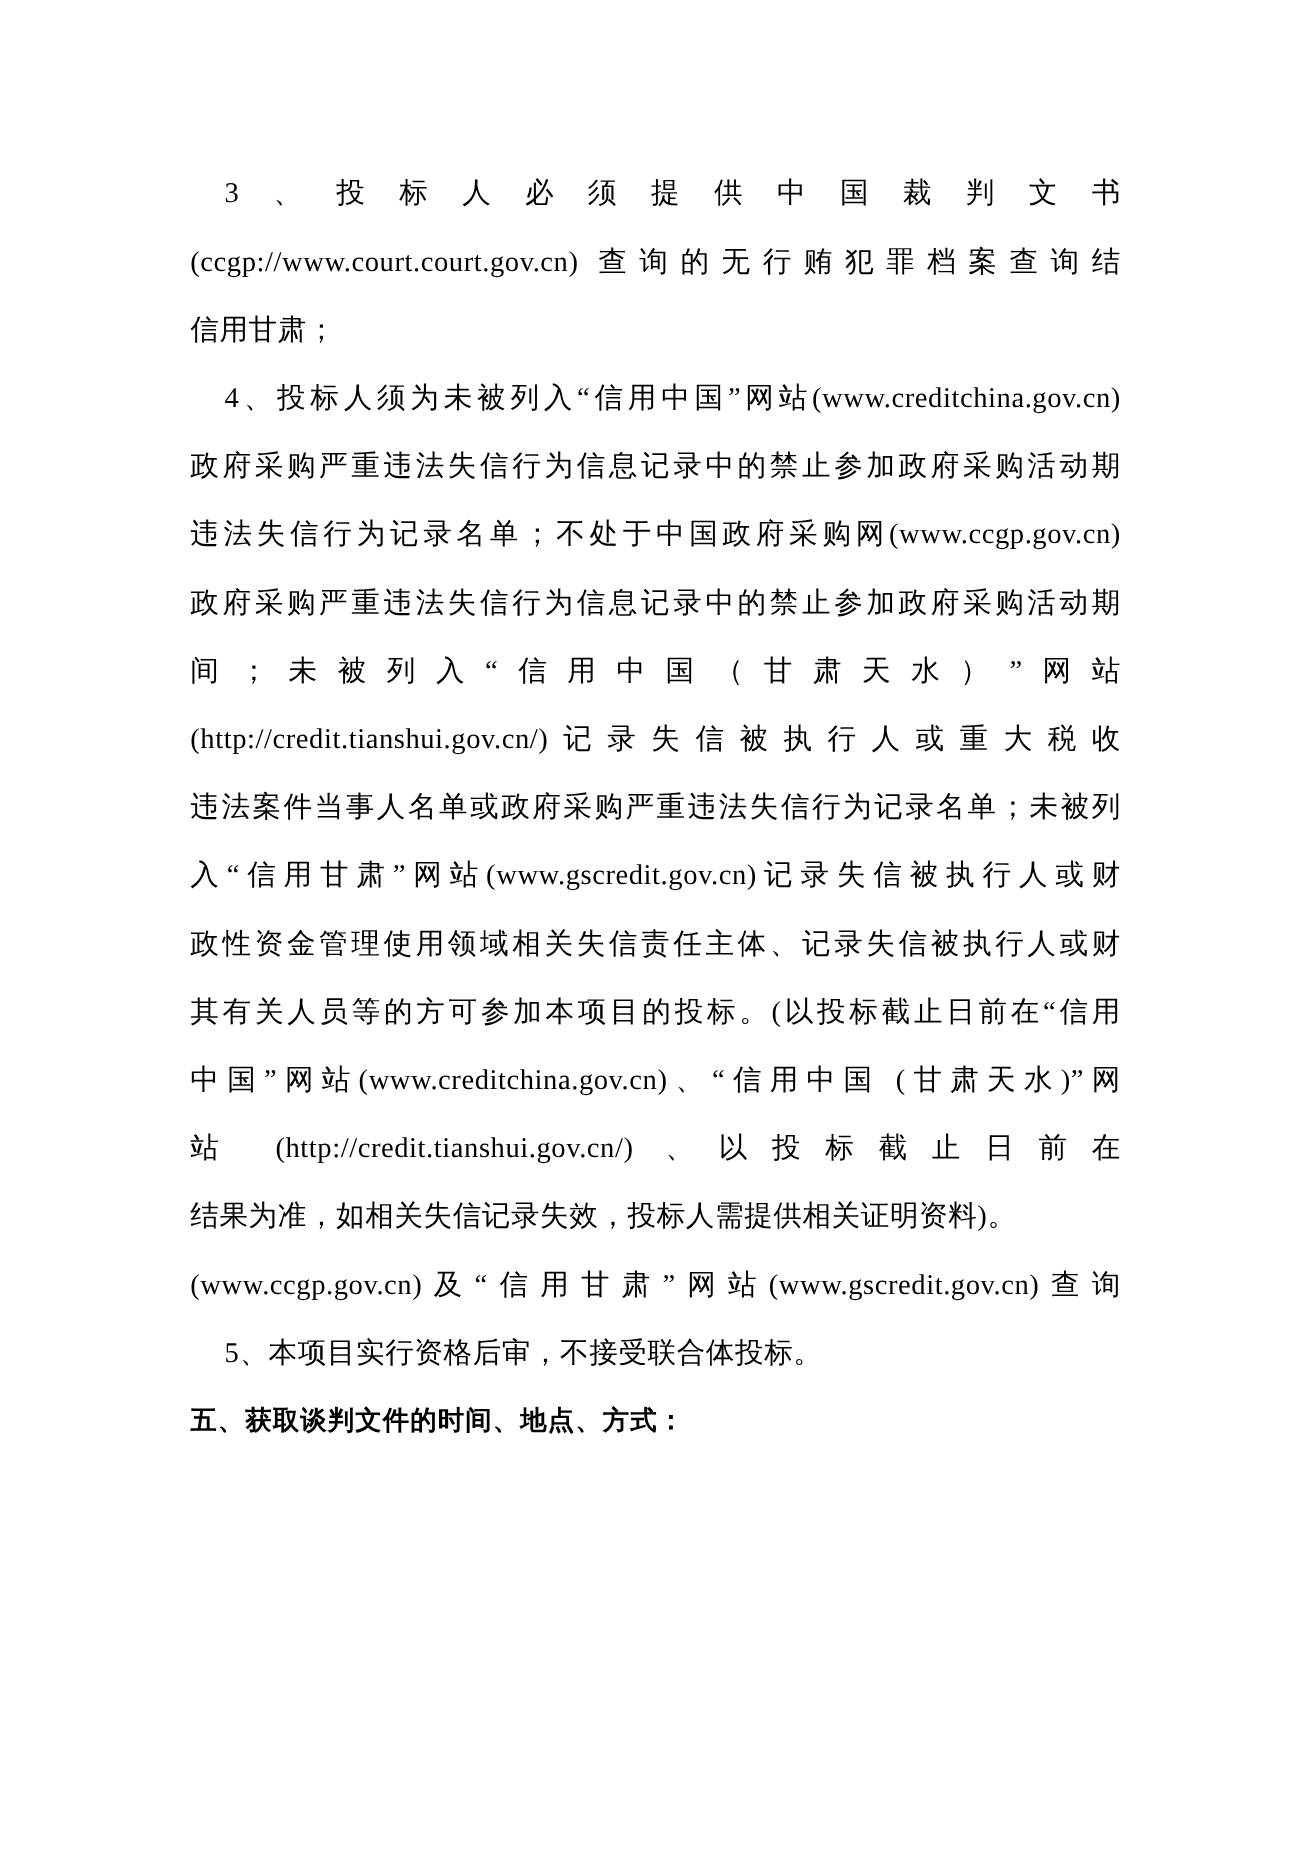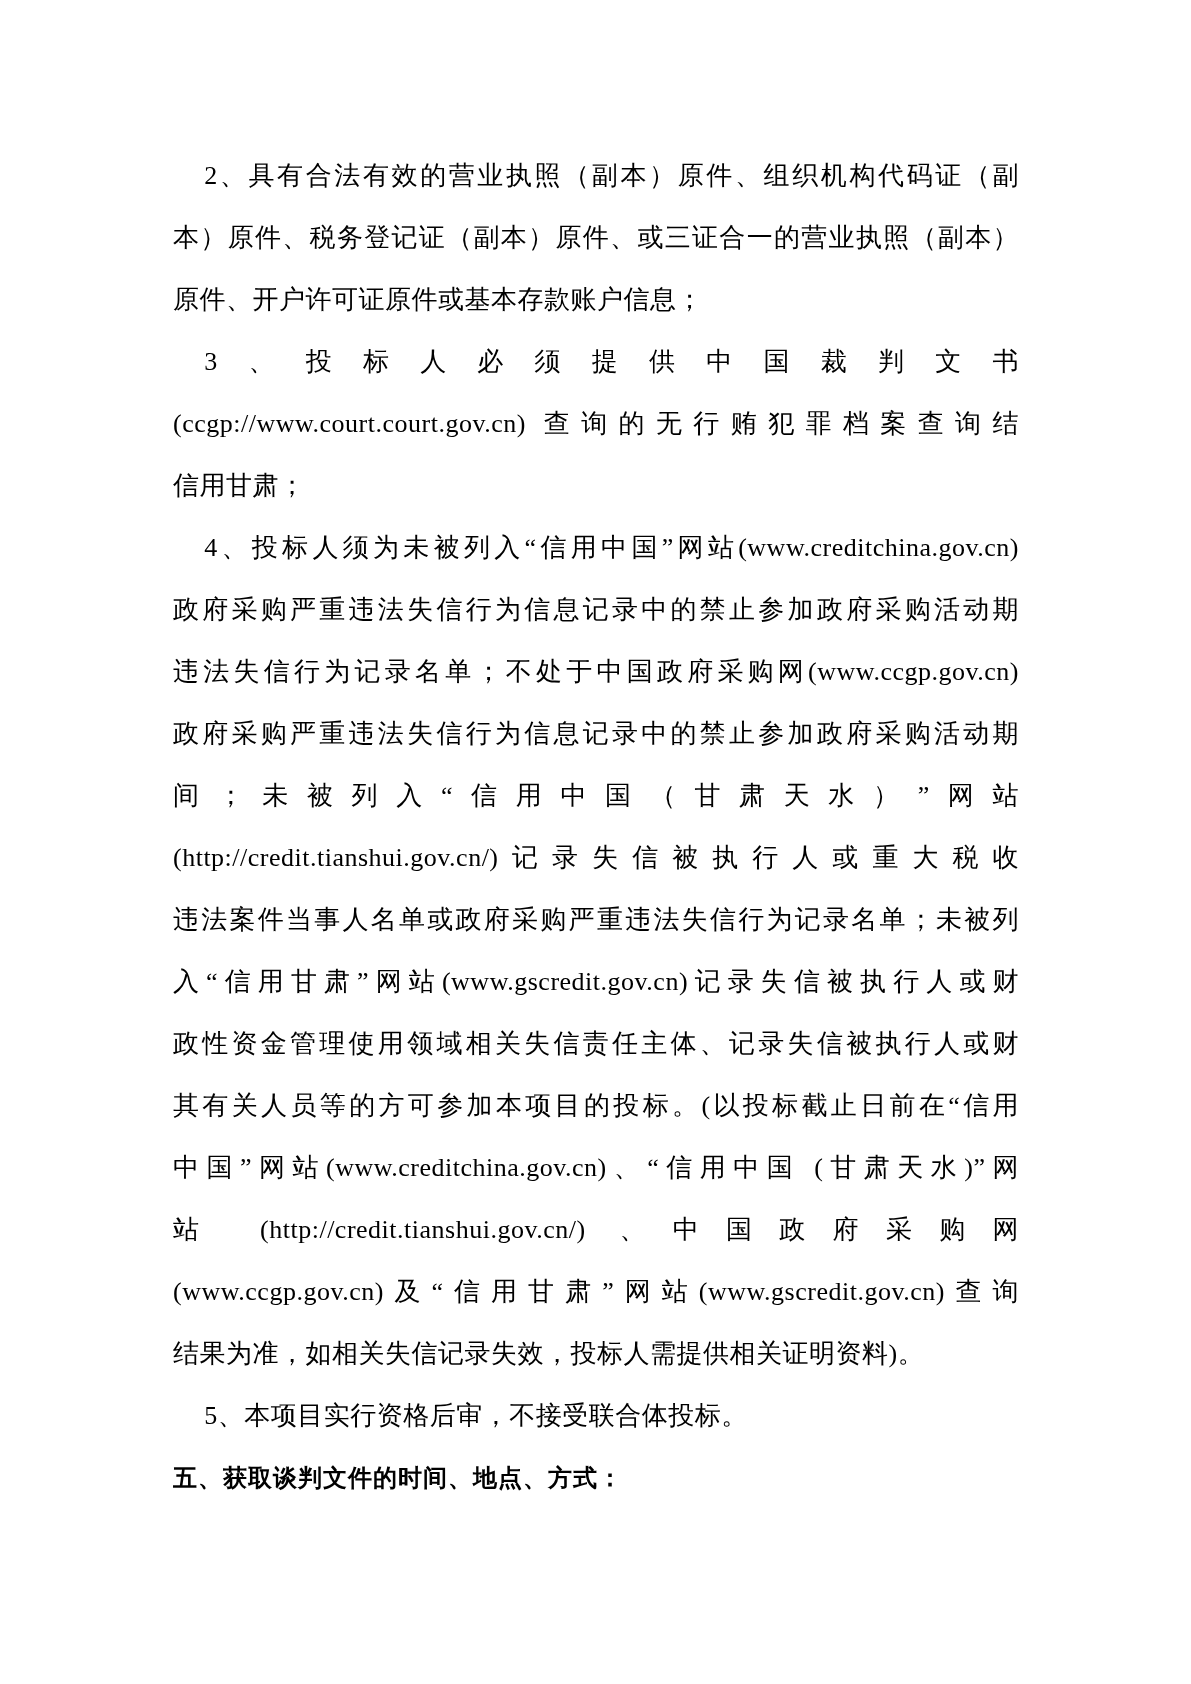--- a/index.html
+++ b/index.html
@@ -51,47 +51,42 @@
     font-size: 24px;
     letter-spacing: 1px;
   }
 </style>
 </head>
 <body>
 
 <div class="page">
   <div class="doc-body">
 
-    <div>
-      <div class="ln first">2、具有合法有效的营业执照（副本）原件、组织机构代码证（副</div>
-      <div class="ln">本）原件、税务登记证（副本）原件、或三证合一的营业执照（副本）</div>
-      <div class="ln end">原件、开户许可证原件或基本存款账户信息；</div>
-    </div>
 
     <div>
       <div class="ln first">3、投标人必须提供中国裁判文书</div>
       <div class="ln">(ccgp://www.court.court.gov.cn) 查询的无行贿犯罪档案查询结</div>
       <div class="ln end">信用甘肃；</div>
     </div>
 
     <div>
       <div class="ln first">4、投标人须为未被列入“信用中国”网站(www.creditchina.gov.cn)</div>
       <div class="ln">政府采购严重违法失信行为信息记录中的禁止参加政府采购活动期</div>
       <div class="ln">违法失信行为记录名单；不处于中国政府采购网(www.ccgp.gov.cn)</div>
       <div class="ln">政府采购严重违法失信行为信息记录中的禁止参加政府采购活动期</div>
       <div class="ln">间；未被列入“信用中国（甘肃天水）”网站</div>
       <div class="ln">(http://credit.tianshui.gov.cn/)记录失信被执行人或重大税收</div>
       <div class="ln">违法案件当事人名单或政府采购严重违法失信行为记录名单；未被列</div>
       <div class="ln">入“信用甘肃”网站(www.gscredit.gov.cn)记录失信被执行人或财</div>
       <div class="ln">政性资金管理使用领域相关失信责任主体、记录失信被执行人或财</div>
       <div class="ln">其有关人员等的方可参加本项目的投标。(以投标截止日前在“信用</div>
       <div class="ln">中国”网站(www.creditchina.gov.cn)、“信用中国 (甘肃天水)”网</div>
-      <div class="ln">站 (http://credit.tianshui.gov.cn/) 、中国政府采购网</div>
+      <div class="ln">站 (http://credit.tianshui.gov.cn/) 、以投标截止日前在</div>
+      <div class="ln end">结果为准，如相关失信记录失效，投标人需提供相关证明资料)。</div>
       <div class="ln">(www.ccgp.gov.cn)及“信用甘肃”网站(www.gscredit.gov.cn)查询</div>
-      <div class="ln end">结果为准，如相关失信记录失效，投标人需提供相关证明资料)。</div>
     </div>
 
     <div>
       <div class="ln first end">5、本项目实行资格后审，不接受联合体投标。</div>
     </div>
 
     <div>
       <div class="ln end head">五、获取谈判文件的时间、地点、方式：</div>
     </div>
 

